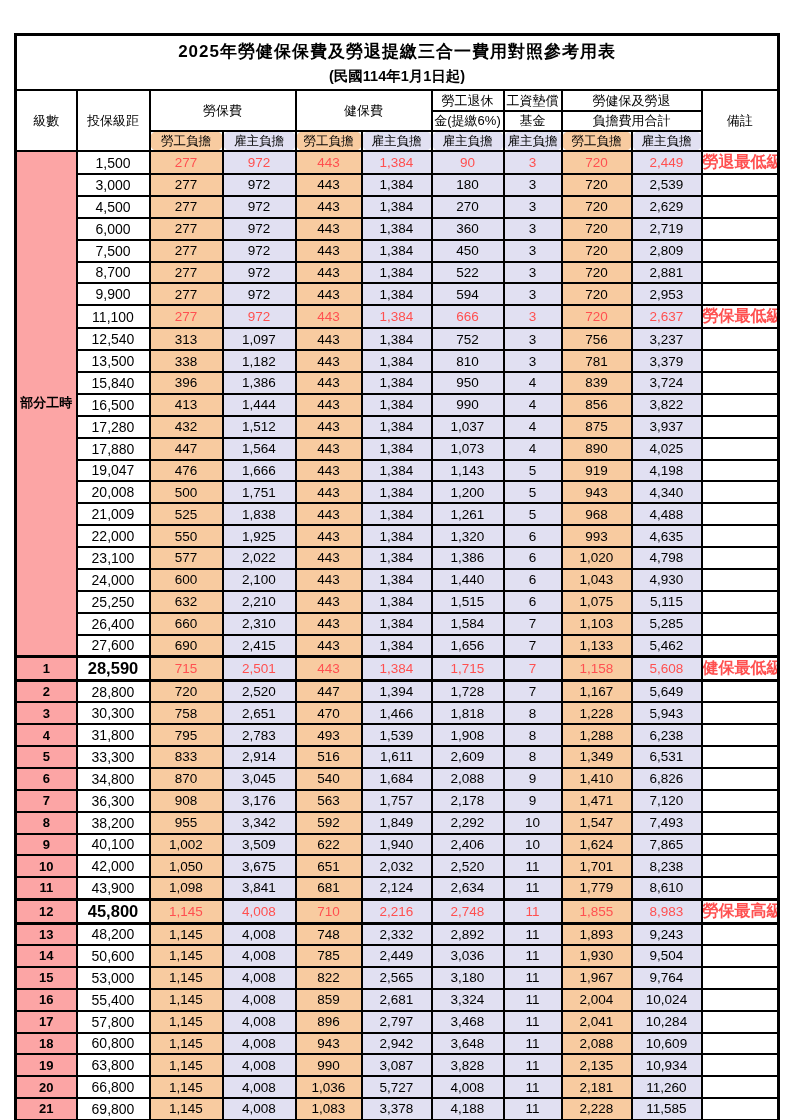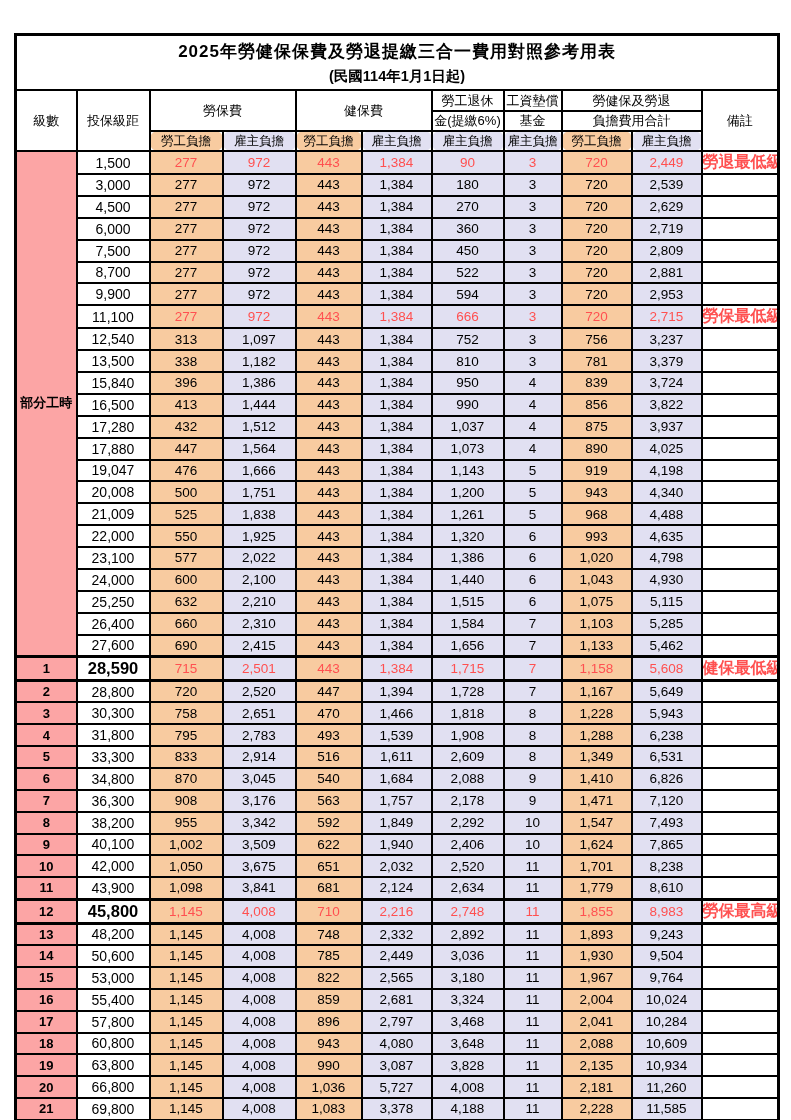--- a/index.html
+++ b/index.html
@@ -183,21 +183,21 @@
         </tr>
         <tr class="red">
           <td class="bracket">11,100</td>
           <td class="orange val">277</td>
           <td class="lav val">972</td>
           <td class="orange val">443</td>
           <td class="lav val">1,384</td>
           <td class="lav val">666</td>
           <td class="lav val">3</td>
           <td class="orange val">720</td>
-          <td class="lav val">2,715</td>
+          <td class="lav val">2,637</td>
           <td class="note-cell">勞保最低級距</td>
         </tr>
         <tr>
           <td class="bracket">12,540</td>
           <td class="orange val">313</td>
           <td class="lav val">1,097</td>
           <td class="orange val">443</td>
           <td class="lav val">1,384</td>
           <td class="lav val">752</td>
           <td class="lav val">3</td>
@@ -593,21 +593,21 @@
           <td class="orange val">2,041</td>
           <td class="lav val">10,284</td>
           <td class="note-cell"></td>
         </tr>
         <tr>
           <td class="level-cell">18</td>
           <td class="bracket">60,800</td>
           <td class="orange val">1,145</td>
           <td class="lav val">4,008</td>
           <td class="orange val">943</td>
-          <td class="lav val">4,080</td>
+          <td class="lav val">2,942</td>
           <td class="lav val">3,648</td>
           <td class="lav val">11</td>
           <td class="orange val">2,088</td>
           <td class="lav val">10,609</td>
           <td class="note-cell"></td>
         </tr>
         <tr>
           <td class="level-cell">19</td>
           <td class="bracket">63,800</td>
           <td class="orange val">1,145</td>

